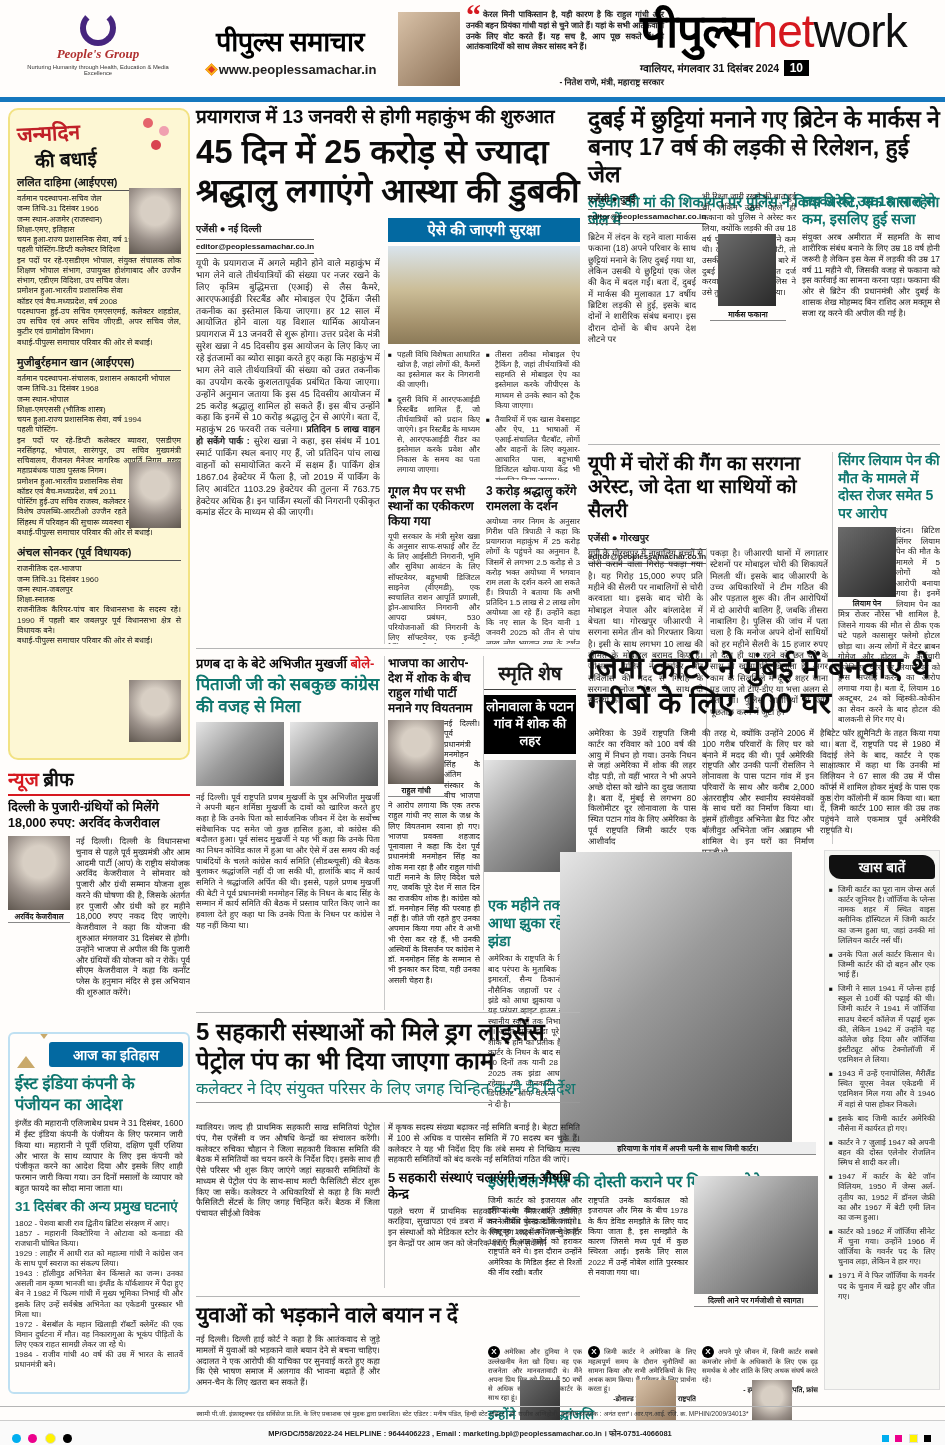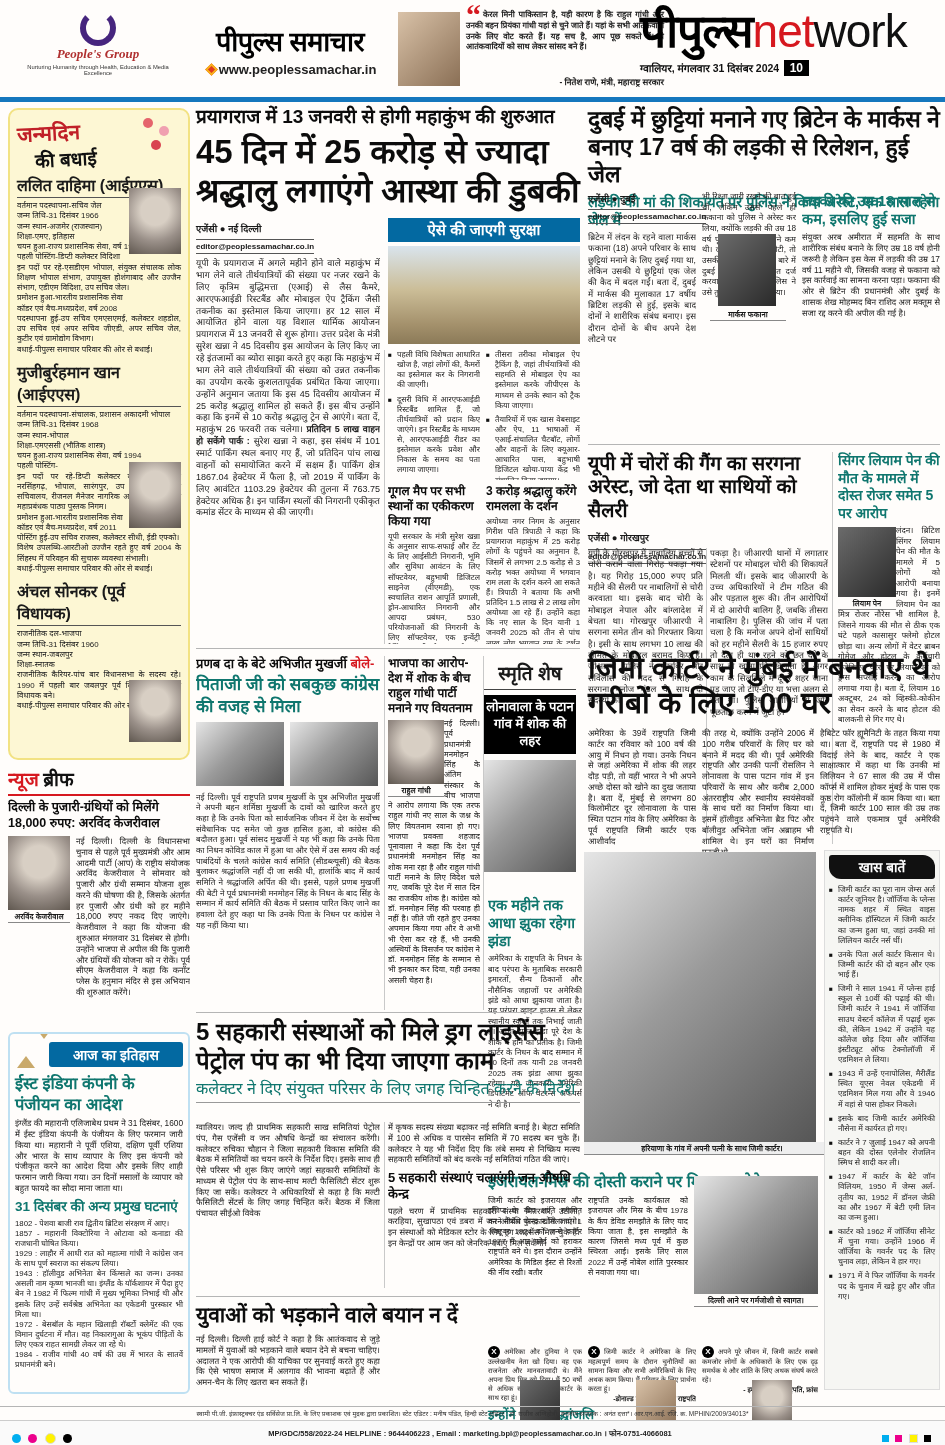--- a/index.html
+++ b/index.html
@@ -33,21 +33,21 @@
   .vline{background:#c9c9c9;width:1px}
   .hline{background:#b5b5b5;height:1px}
   .sec-blue{background:#0369a1;color:#fff;font-weight:bold;text-align:center}
   .qmark::before{content:"\201C";color:#d6181f;font-size:30px;font-family:"Liberation Serif",serif;line-height:0;vertical-align:-8px;margin-right:2px}
   .xicon{display:inline-block;width:20px;height:20px;border-radius:50%;background:#000;color:#fff;
     font-weight:bold;font-size:12px;text-align:center;line-height:20px;margin-right:4px}
   .blackbox{background:#000;color:#fff;font-weight:bold;text-align:center}
   .khas-hd{background:#111;color:#fff;font-weight:bold;text-align:center;font-size:13.5px;
     padding:3px 0;border-radius:3px 12px 3px 12px}
   .bday{background:#fdf7d4;border:2px solid #f2e283;border-radius:10px}
-  .bday-name{font-size:16px;font-weight:bold;border-bottom:1px solid #555;margin:6px 0 3px 0;padding-bottom:1px}
+  .bday-name{font-size:11px;font-weight:bold;border-bottom:1px solid #555;margin:6px 0 3px 0;padding-bottom:1px}
   .flower{position:absolute;width:10px;height:10px;border-radius:50%}
   .horseshoe{width:24px;height:24px;border:6px solid #46257e;border-radius:50%;border-top-color:transparent;margin:0 auto}
   .flame{display:inline-block;width:9px;height:9px;background:#e03a1e;transform:rotate(45deg);margin:0 3px;box-shadow:inset 0 0 0 2px #f7b21a}
   .pgnum{background:#000;color:#fff;font-weight:bold;font-size:12px;padding:1px 6px}
   .tri-up{width:0;height:0;border-left:9px solid transparent;border-right:9px solid transparent;border-bottom:12px solid #c9a96a;margin:0 auto}
   .tri-dn{width:0;height:0;border-left:9px solid transparent;border-right:9px solid transparent;border-top:12px solid #c9a96a;margin:0 auto}
   .dot{display:inline-block;width:9px;height:9px;border-radius:50%;margin-right:3px;vertical-align:middle}
   .sq{display:inline-block;width:7px;height:7px;margin-right:2px;vertical-align:middle}
   .gray-rule{background:#bbb;height:9px}
 </style>
@@ -277,21 +277,21 @@
 
   <div class="abs body-sm ov jt" style="left:588px;top:728px;width:108px;height:208px">अमेरिका के 39वें राष्ट्रपति जिमी कार्टर का रविवार को 100 वर्ष की आयु में निधन हो गया। उनके निधन से जहां अमेरिका में शोक की लहर दौड़ पड़ी, तो वहीं भारत ने भी अपने अच्छे दोस्त को खोने का दुख जताया है। बता दें, मुंबई से लगभग 80 किलोमीटर दूर लोनावाला के पास स्थित पटान गांव के लिए अमेरिका के पूर्व राष्ट्रपति जिमी कार्टर एक आशीर्वाद</div>
   <div class="abs body-sm ov jt" style="left:702px;top:728px;width:112px;height:208px">की तरह थे, क्योंकि उन्होंने 2006 में 100 गरीब परिवारों के लिए घर को बनाने में मदद की थी। पूर्व अमेरिकी राष्ट्रपति और उनकी पत्नी रोसलिन ने लोनावला के पास पटान गांव में इन परिवारों के साथ और करीब 2,000 अंतरराष्ट्रीय और स्थानीय स्वयंसेवकों के साथ घरों का निर्माण किया था। इसमें हॉलीवुड अभिनेता ब्रैड पिट और बॉलीवुड अभिनेता जॉन अब्राहम भी शामिल थे। इन घरों का निर्माण एनजीओ</div>
   <div class="abs body-sm ov jt" style="left:820px;top:728px;width:120px;height:118px">हैबिटेट फॉर ह्यूमैनिटी के तहत किया गया था। बता दें, राष्ट्रपति पद से 1980 में विदाई लेने के बाद, कार्टर ने एक साक्षात्कार में कहा था कि उनकी मां लिलियन ने 67 साल की उम्र में पीस कॉर्प्स में शामिल होकर मुंबई के पास एक कुष्ठ रोग कॉलोनी में काम किया था। बता दें, जिमी कार्टर 100 साल की उम्र तक पहुंचने वाले एकमात्र पूर्व अमेरिकी राष्ट्रपति थे।</div>
 
   <div class="abs ov" style="left:488px;top:896px;width:94px;height:272px">
     <div class="h-md" style="font-size:14.5px">एक महीने तक आधा झुका रहेगा झंडा</div>
     <div class="body-sm jt" style="font-size:8px;margin-top:4px">अमेरिका के राष्ट्रपति के निधन के बाद परंपरा के मुताबिक सरकारी इमारतों, सैन्य ठिकानों और नौसैनिक जहाजों पर अमेरिकी झंडे को आधा झुकाया जाता है। यह परंपरा व्हाइट हाउस से लेकर स्थानीय स्कूलों तक निभाई जाती है। आधा झुका झंडा पूरे देश के शोक में होने का प्रतीक है। जिमी कार्टर के निधन के बाद सम्मान में 30 दिनों तक यानी 28 जनवरी 2025 तक झंडा आधा झुका रहेगा। यह जानकारी अमेरिकी डिपार्टमेंट ऑफ वेटरन्स अफेयर्स ने दी है।</div>
   </div>
 
-  <div class="abs" style="left:584px;top:852px;width:256px;height:306px">
+  <div class="abs" style="left:560px;top:852px;width:256px;height:306px">
     <div class="photo ph-bw" style="width:232px;height:290px"></div>
     <div class="cap" style="background:#eee">हरियाणा के गांव में अपनी पत्नी के साथ जिमी कार्टर।</div>
   </div>
 
   <div class="abs ov" style="left:824px;top:850px;width:116px;height:540px;background:#f6f6f3;border:1px solid #ddd;padding:4px">
     <div class="khas-hd">खास बातें</div>
     <div style="margin-top:6px">
       <div class="bl body-sm" style="font-size:7.8px">जिमी कार्टर का पूरा नाम जेम्स अर्ल कार्टर जूनियर है। जॉर्जिया के प्लेन्स नामक शहर में स्थित वाइस क्लीनिक हॉस्पिटल में जिमी कार्टर का जन्म हुआ था, जहां उनकी मां लिलियन कार्टर नर्स थीं।</div>
       <div class="bl body-sm" style="font-size:7.8px">उनके पिता अर्ल कार्टर किसान थे। जिम्मी कार्टर की दो बहन और एक भाई हैं।</div>
       <div class="bl body-sm" style="font-size:7.8px">जिमी ने साल 1941 में प्लेन्स हाई स्कूल से 10वीं की पढ़ाई की थी। जिमी कार्टर ने 1941 में जॉर्जिया साउथ वेस्टर्न कॉलेज में पढ़ाई शुरू की, लेकिन 1942 में उन्होंने यह कॉलेज छोड़ दिया और जॉर्जिया इंस्टीट्यूट ऑफ टेक्नोलॉजी में एडमिशन ले लिया।</div>

